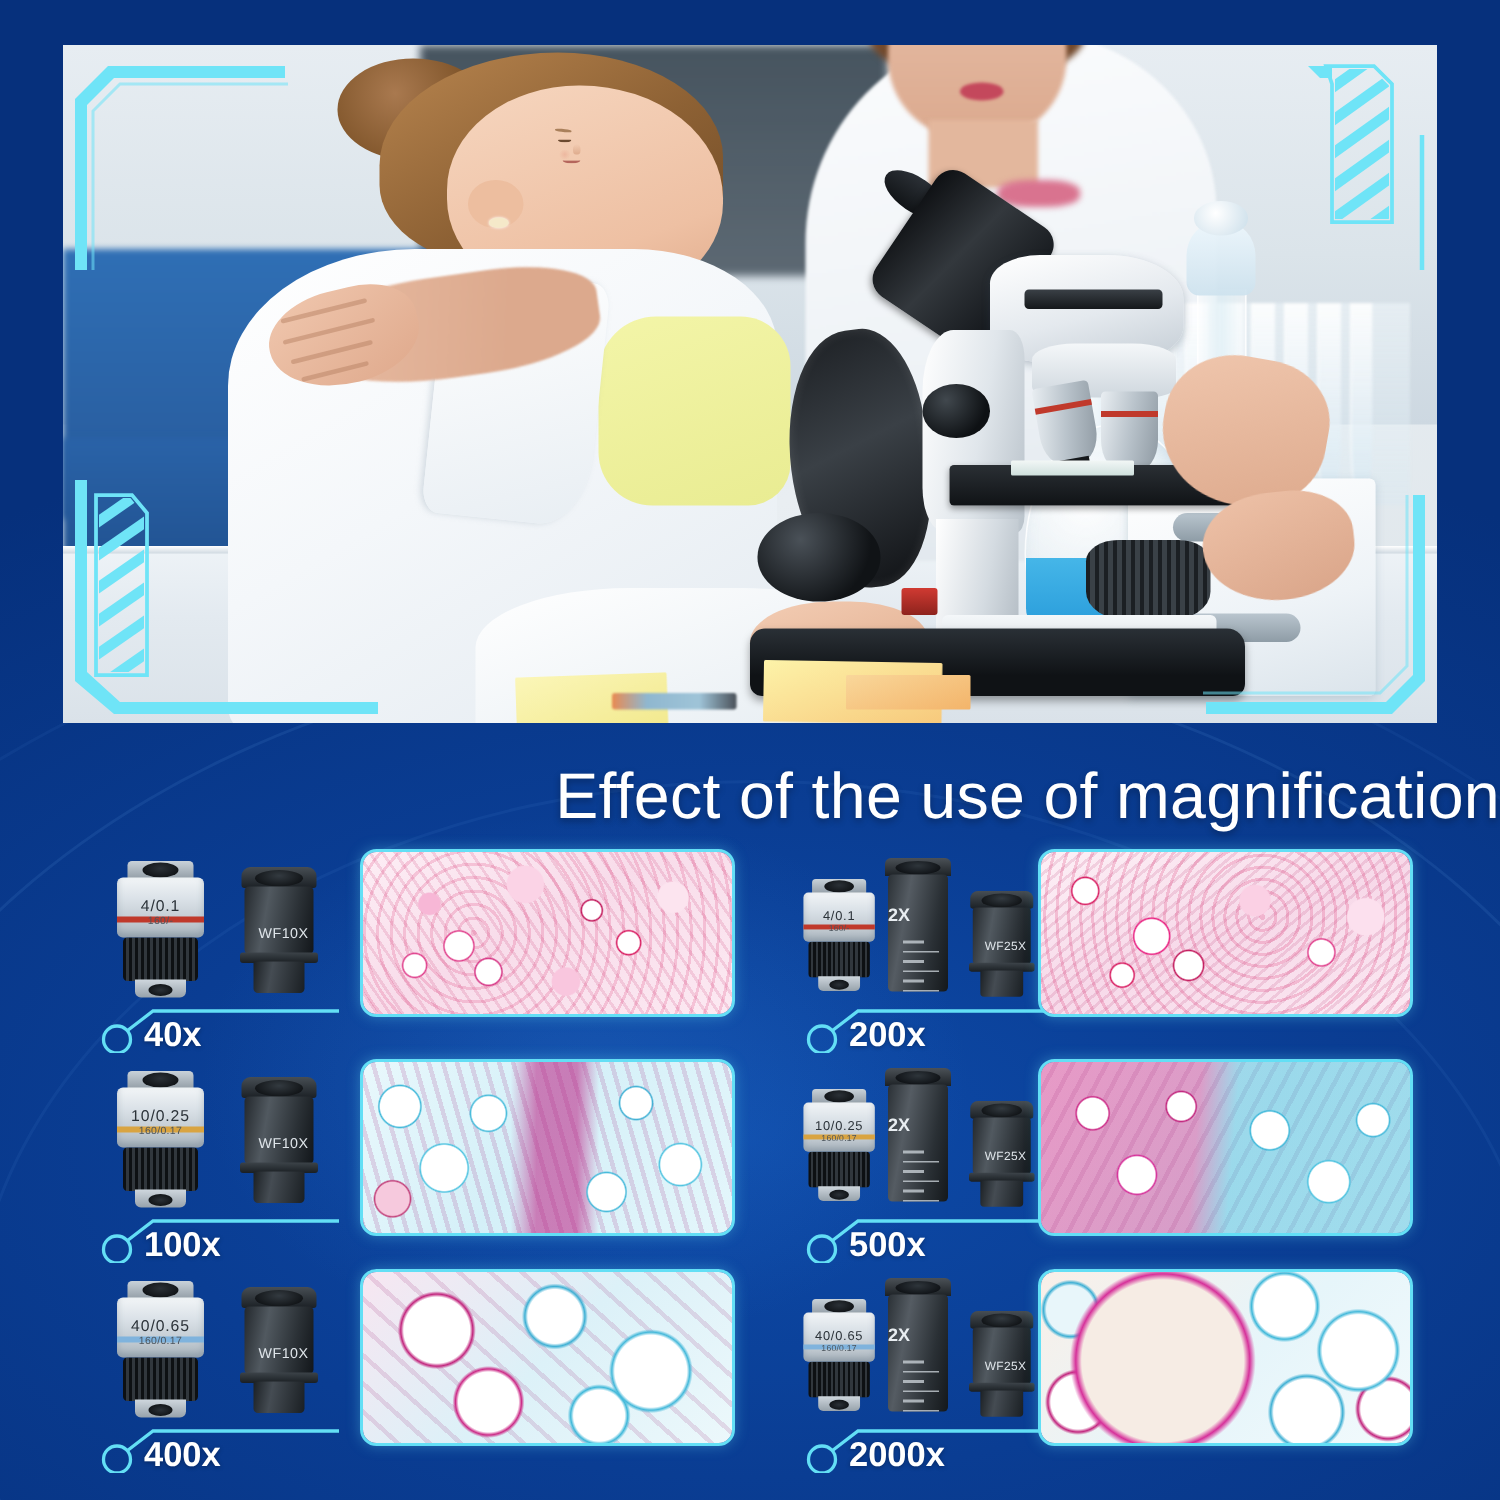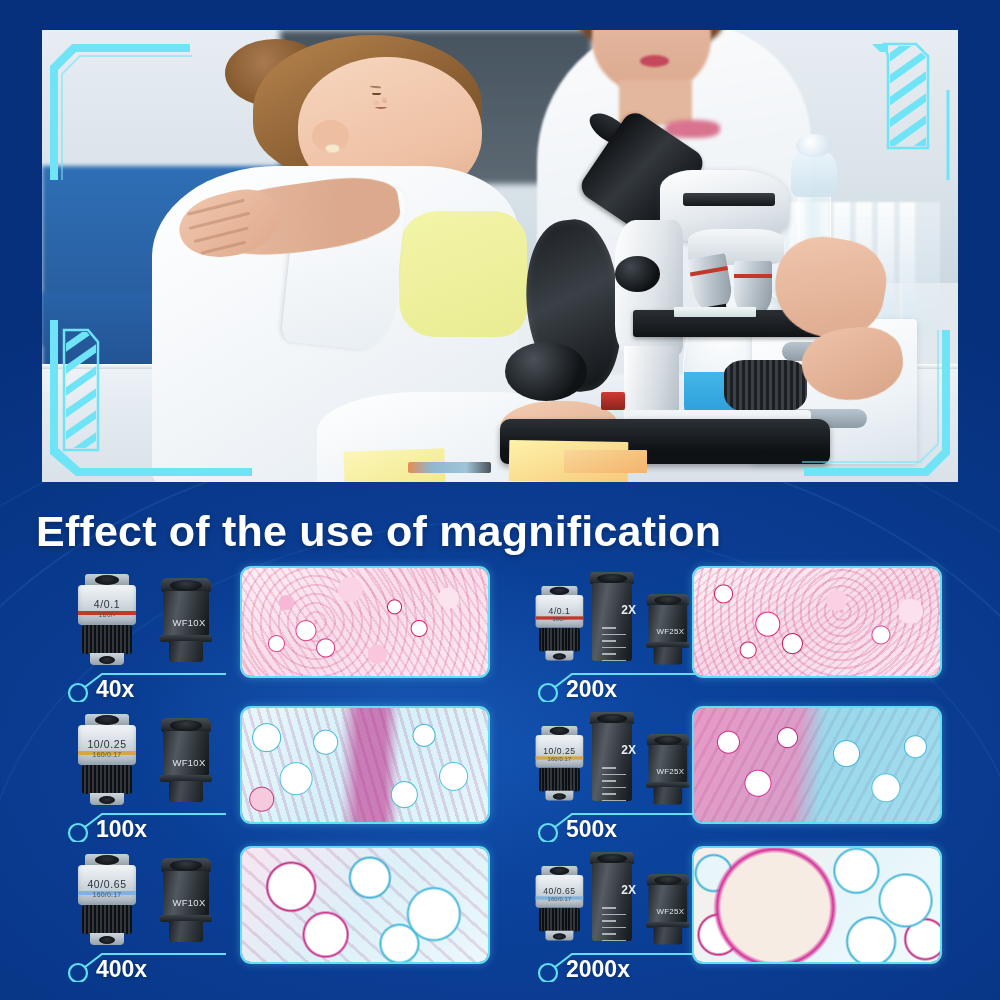--- a/index.html
+++ b/index.html
@@ -317,24 +317,23 @@
         background:linear-gradient(160deg,#fdf3a9,#f7c97c); transform:rotate(1deg); }
   .n3 { left:57%; bottom:2%; width:9%; height:5%;
         background:linear-gradient(160deg,#f9d79a,#f3b46a); }
   .pen { position:absolute; left:40%; bottom:2%; width:9%; height:2.4%;
         background:linear-gradient(90deg,#e98a52 0%,#8fb7cf 28%,#9fc4d8 70%,#4a5159 100%);
         border-radius:2px; filter:blur(.6px); }
   .hero-bracket { position:absolute; pointer-events:none; }
 
   
   #title {
-    position:absolute; top:507px; left:0; width:100%; text-align:left;
-    color:#ffffff; font-size:43px; font-weight:bold; letter-spacing:.2px;
+    position:absolute; top:507px; left:0; width:100%; text-align:right;
+    color:#ffffff; font-size:43px; font-weight:normal; letter-spacing:.2px;
     text-shadow:0 2px 5px rgba(0,0,0,.3);
-    padding-left:36px;
   }
 
   
   .mag-cell { position:absolute; }
   .lens-area { position:absolute; left:0; top:0; width:178px; height:96px; }
 
   
   .obj-lens { position:absolute; width:62px; height:92px; }
   .obj-top {
     position:absolute; left:9px; top:0; width:44px; height:13px;
@@ -382,21 +381,21 @@
   .barlow-hole {
     position:absolute; left:7px; top:2px; width:30px; height:9px;
     background:radial-gradient(ellipse at 50% 35%,#2e353b,#05070a); border-radius:50%;
   }
   .barlow-body {
     position:absolute; left:2px; top:11px; width:40px; height:78px;
     background:linear-gradient(100deg,#2b3136 0%,#555c63 30%,#2a3035 70%,#14181b 100%);
     border-radius:3px;
   }
   .barlow-label {
-    position:absolute; left:0; top:20px; width:44px; text-align:right;
+    position:absolute; left:0; top:20px; width:44px; text-align:left;
     color:#e8edf1; font-size:12px; font-weight:bold;
   }
   .barlow-scale { position:absolute; left:10px; top:44px; width:24px; }
   .barlow-scale i {
     display:block; height:1.5px; background:#c7ced4; margin-bottom:5px; opacity:.8;
   }
   .barlow-scale i:nth-child(odd) { width:60%; }
 
   
   .eyepiece { position:absolute; width:52px; height:84px; }

